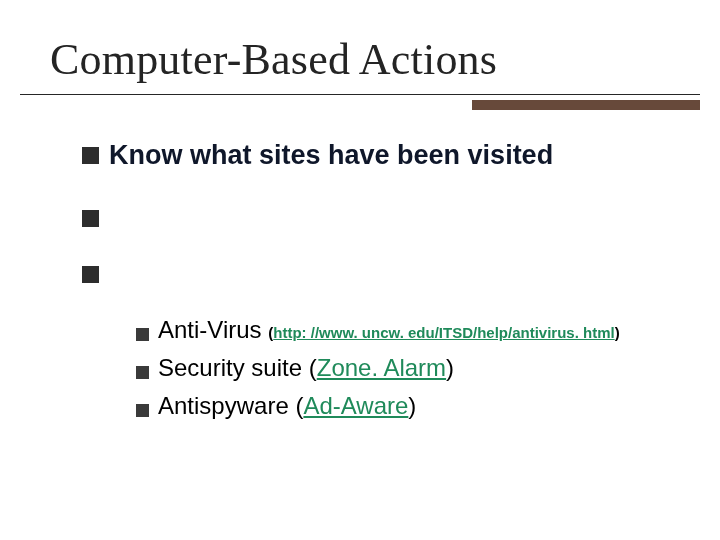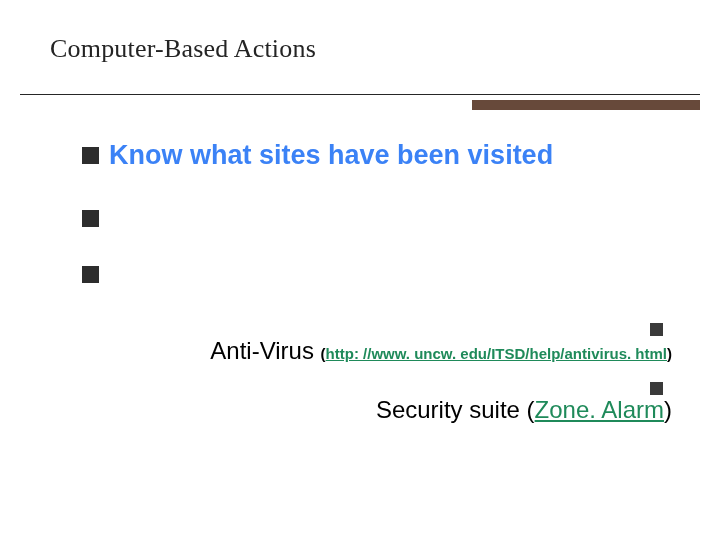--- a/index.html
+++ b/index.html
@@ -15,21 +15,21 @@
     position: relative;
     width: 720px;
     height: 540px;
     box-sizing: border-box;
   }
   .title {
     position: absolute;
     left: 50px;
     top: 34px;
     font-family: "Times New Roman", Times, serif;
-    font-size: 26px;
+    font-size: 44px;
     color: #242424;
     letter-spacing: 0.2px;
   }
   .rule-thin {
     position: absolute;
     left: 20px;
     top: 94px;
     width: 680px;
     height: 0;
     border-top: 1px solid #262626;
@@ -58,32 +58,31 @@
     width: 17px;
     height: 17px;
     background: #2d2d2d;
     flex: 0 0 auto;
     margin-top: 7px;
     margin-right: 10px;
   }
   .lvl1-text {
     font-size: 27px;
     font-weight: bold;
-    color: #3b82f6;
+    color: #0f172a;
     line-height: 1.15;
   }
   .sub {
     margin-left: 54px;
     margin-top: 6px;
   }
   .lvl2 {
     display: flex;
-    align-items: flex-end;
+    align-items: center;
     margin-bottom: 8px;
-    flex-direction: column;
   }
   .bullet2 {
     width: 13px;
     height: 13px;
     background: #3a3a3a;
     flex: 0 0 auto;
     margin-top: 8px;
     margin-right: 9px;
   }
   .lvl2-text {
@@ -134,17 +133,23 @@
         </div>
       </div>
 
       <div class="lvl2">
         <div class="bullet2"></div>
         <div class="lvl2-text">
           <span>Security suite (</span><span class="link">Zone. Alarm</span><span class="paren">)</span>
         </div>
       </div>
 
+      <div class="lvl2">
+        <div class="bullet2"></div>
+        <div class="lvl2-text">
+          <span>Antispyware (</span><span class="link">Ad-Aware</span><span class="paren">)</span>
+        </div>
+      </div>
 
     </div>
 
   </div>
 </div>
 
 </body></html>

